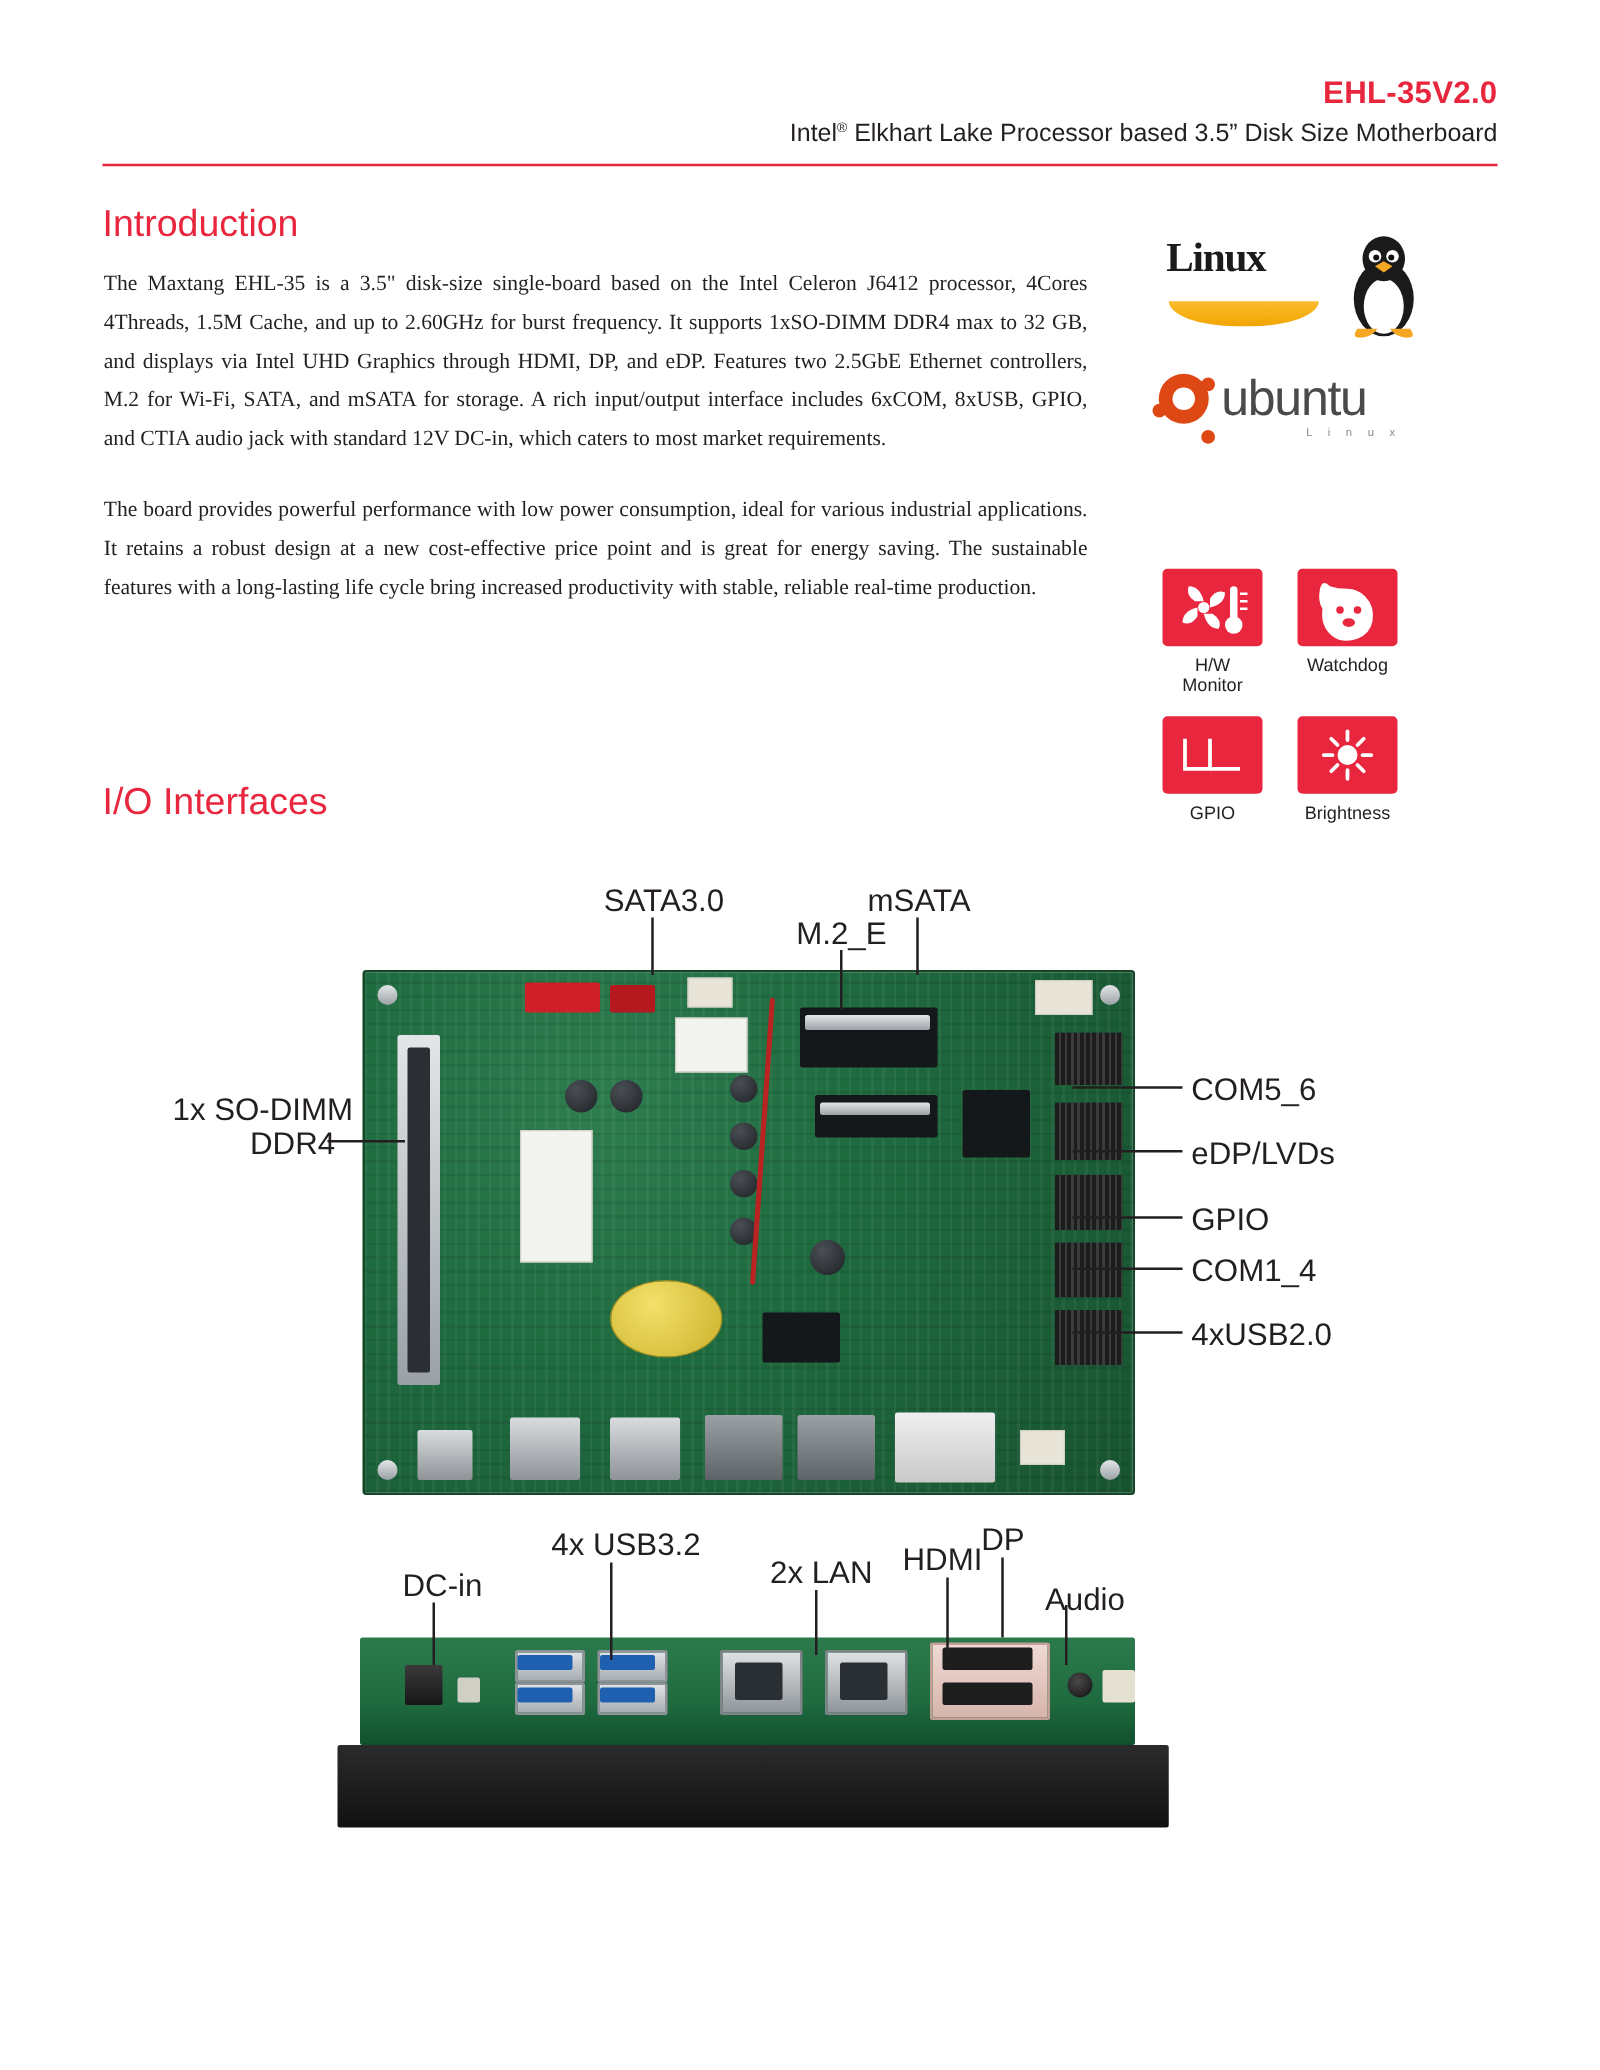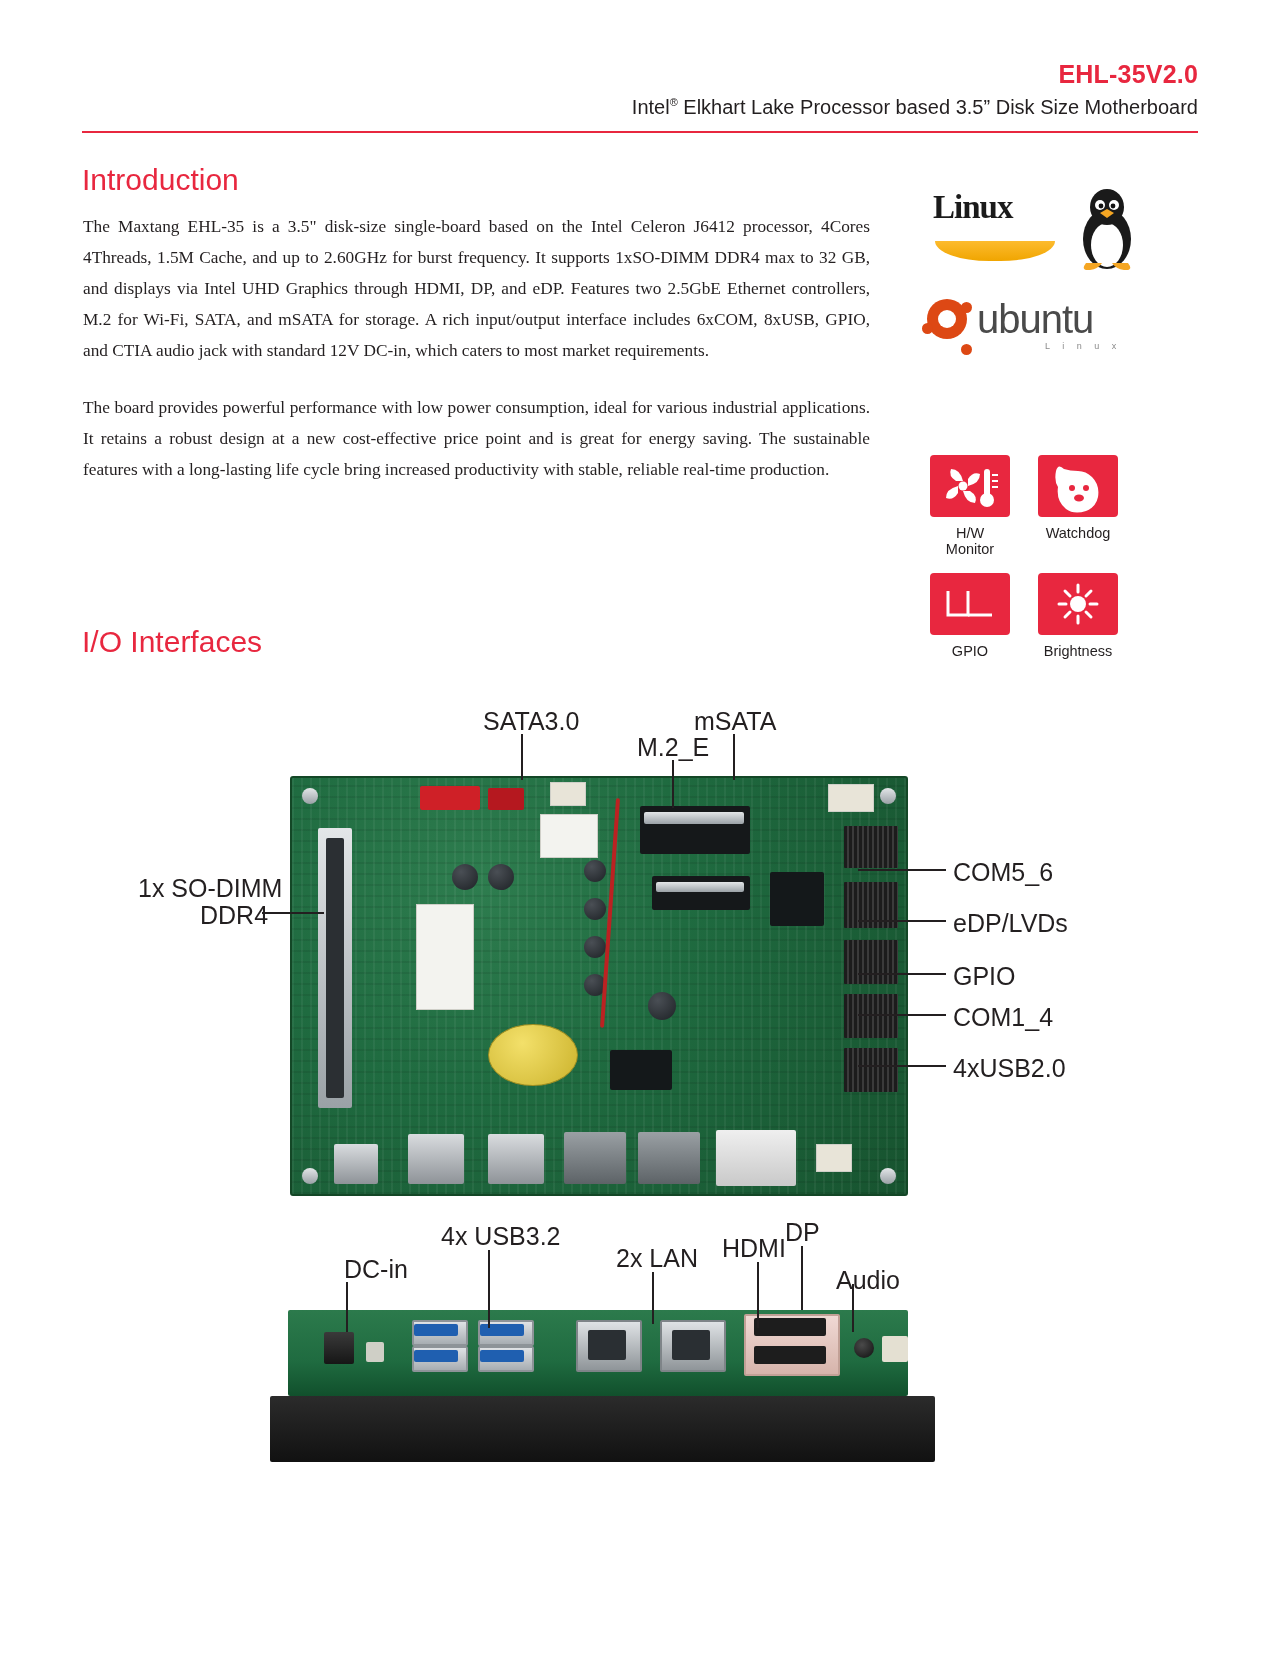--- a/index.html
+++ b/index.html
@@ -471,21 +471,21 @@
     <div class="rear-part" style="left:456px; top:4px; width:92px; height:58px; background:linear-gradient(#f0d9d4,#d6b4ab); border:2px solid #c2a096;"></div>
     <div class="rear-part" style="left:466px; top:8px; width:72px; height:18px; background:#1d1d1d;"></div>
     <div class="rear-part" style="left:466px; top:36px; width:72px; height:18px; background:#1d1d1d;"></div>
 
     <div class="rear-part" style="left:566px; top:28px; width:20px; height:20px; background:radial-gradient(circle at 40% 35%,#4a4a4a,#0f0f0f); border-radius:50%;"></div>
     <div class="rear-part" style="left:594px; top:26px; width:26px; height:26px; background:#e4e0d2;"></div>
   </div>
 
   <div class="rear-base"></div>
 
-  <div class="callout" style="left:344px; top:25px;">DC-in</div>
+  <div class="callout" style="left:322px; top:25px;">DC-in</div>
   <div class="leader v" style="left:346px; top:52px; height:50px;"></div>
 
   <div class="callout" style="left:441px; top:-8px;">4x USB3.2</div>
   <div class="leader v" style="left:488px; top:20px; height:78px;"></div>
 
   <div class="callout" style="left:616px; top:14px;">2x LAN</div>
   <div class="leader v" style="left:652px; top:42px; height:52px;"></div>
 
   <div class="callout" style="left:722px; top:4px;">HDMI</div>
   <div class="leader v" style="left:757px; top:32px; height:66px;"></div>

